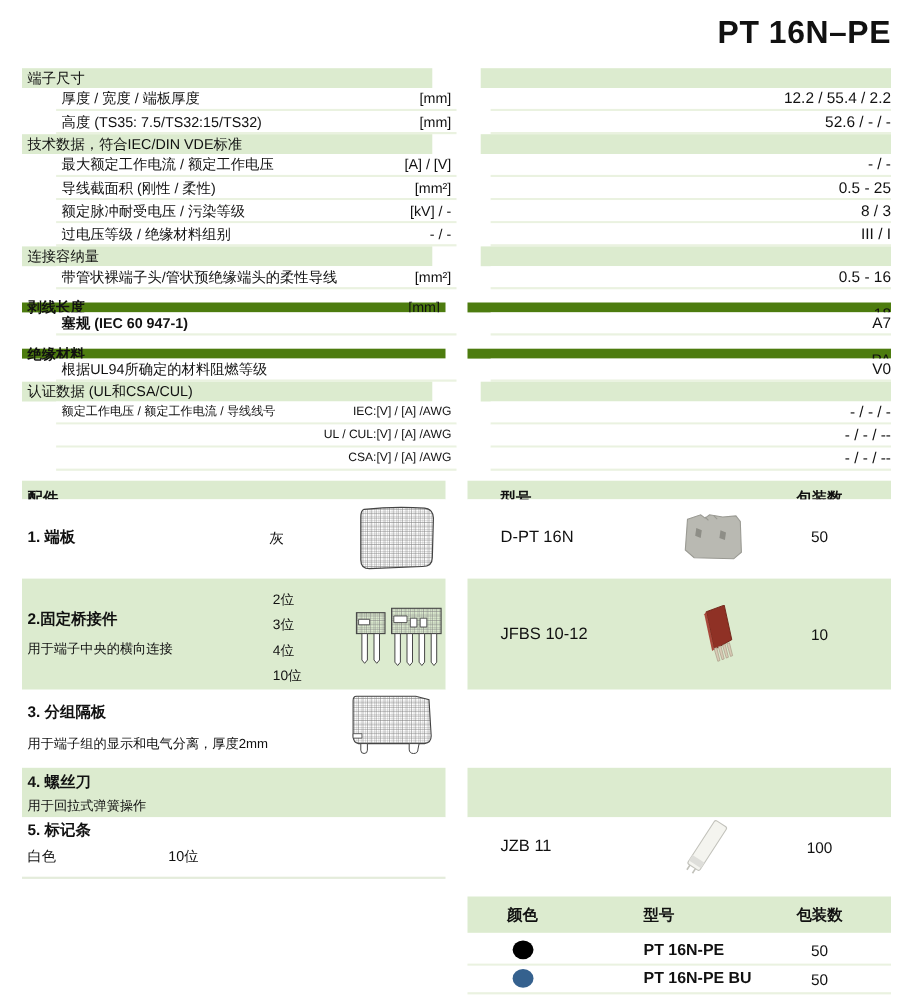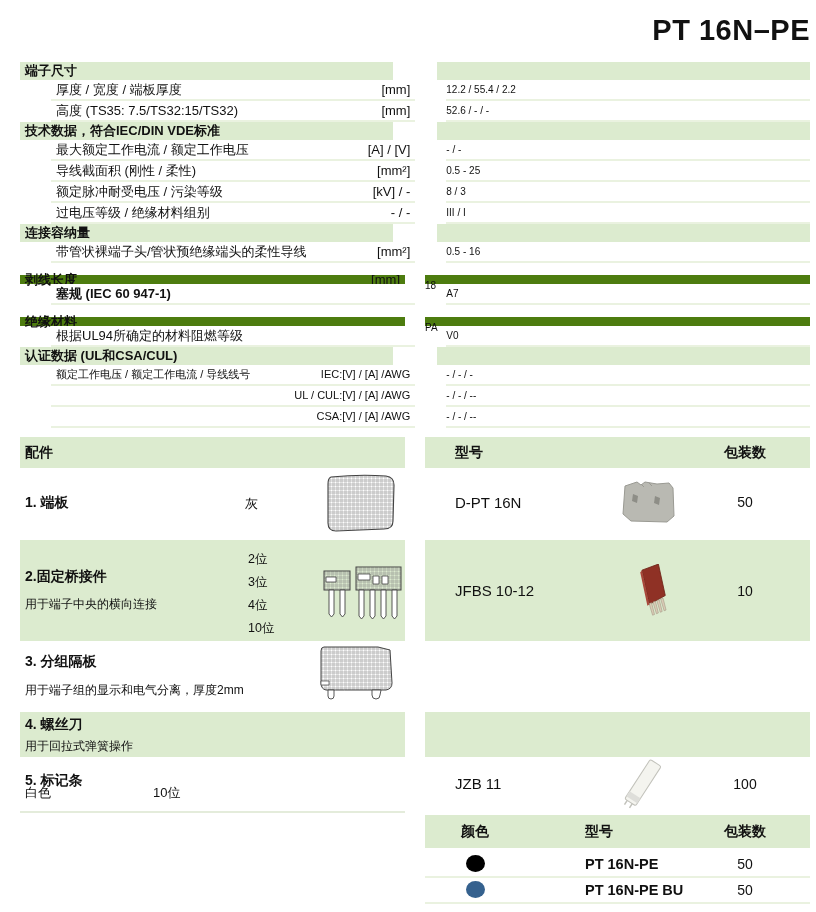--- a/index.html
+++ b/index.html
@@ -14,37 +14,37 @@
     text-align:right; font-size:29px; font-weight:bold; letter-spacing:0.5px;
   }
   
   .spec { position:absolute; left:20px; top:62px; width:790px; }
   .srow { display:flex; }
   .srow > div { box-sizing:border-box; }
   .srow .cL {
     width:385px; display:flex; justify-content:space-between;
     align-items:center; padding:0 5px;
   }
-  .srow .cR { width:385px; margin-left:20px; text-align:left; font-size:10px; }
-  .srow.header { height:18px; font-size:13px; font-weight:bold;gap:24px; }
+  .srow .cR { width:385px; margin-left:20px; text-align:right; font-size:14px; }
+  .srow.header { height:18px; font-size:13px; font-weight:normal;gap:24px; }
   .srow.header > div { background:#dcebcf; line-height:18px; }
   .srow.row { height:21px; font-size:13px; }
   .srow.row > div { background:#fff; border-bottom:2px solid #eaf2e0; line-height:19px;margin-left:31px; }
   .srow.row-green { height:21px; font-size:13px; }
   .srow.row-green > div { background:#4d7c0f; line-height:21px;margin-top:12px; }
   .srow.bold .lbl { font-weight:bold; }
   .srow.small .cL { font-size:11px; }
   .unit { white-space:nowrap; }
   
   .acc { position:absolute; left:20px; top:437px; width:790px; }
   .arow { display:flex; }
   .arow > div { box-sizing:border-box; position:relative; }
   .arow .cL { width:385px; }
   .arow .cR { width:385px; margin-left:20px; }
-  .acc-head { height:31px; }
+  .acc-head { height:17px; }
   .acc-head > div { background:#dcebcf; }
   .acc-head .cL { line-height:31px; padding-left:5px; font-weight:bold; font-size:14px; }
   .model-h { position:absolute; left:30px; top:0; line-height:31px; font-weight:bold; font-size:14px; }
   .pack-h { position:absolute; left:280px; top:0; width:80px; text-align:center; line-height:31px; font-weight:bold; font-size:14px; }
   .arow.green > div { background:#dcebcf; }
   .arow.white > div { background:#fff; }
   .aname { position:absolute; left:5px; font-weight:bold; font-size:14px; }
   .adesc { position:absolute; left:5px; font-size:12px; }
   .anote { position:absolute; font-size:13px; }
   .opts { position:absolute; left:228px; top:8px; font-size:12.5px; line-height:23px; }
@@ -326,21 +326,21 @@
     <div class="arow green" style="height:45px">
       <div class="cL">
         <span class="aname" style="top:4px">4. 螺丝刀</span>
         <span class="adesc" style="top:26px">用于回拉式弹簧操作</span>
       </div>
       <div class="cR"></div>
     </div>
 
     <div class="arow white" style="height:56px">
       <div class="cL lcol-underline">
-        <span class="aname" style="top:15px">5. 标记条</span>
+        <span class="aname" style="top:3px">5. 标记条</span>
         <span class="anote" style="left:5px;top:27px">白色</span>
         <span class="anote" style="left:133px;top:27px">10位</span>
       </div>
       <div class="cR">
         <span class="amodel" style="top:18px">JZB 11</span>
         <svg class="asvg" style="left:190px;top:0" width="54" height="56" viewBox="0 0 54 56">
           <g transform="rotate(33 27 28)">
             <rect x="20" y="2" width="13" height="47" rx="2" fill="#f4f4ef" stroke="#c2c2bb" stroke-width="1"></rect>
             <rect x="20" y="40" width="13" height="6" fill="#dededa"></rect>
             <path d="M23,49 v5 M29,49 v5" stroke="#c2c2bb" stroke-width="1.5" fill="none"></path>

